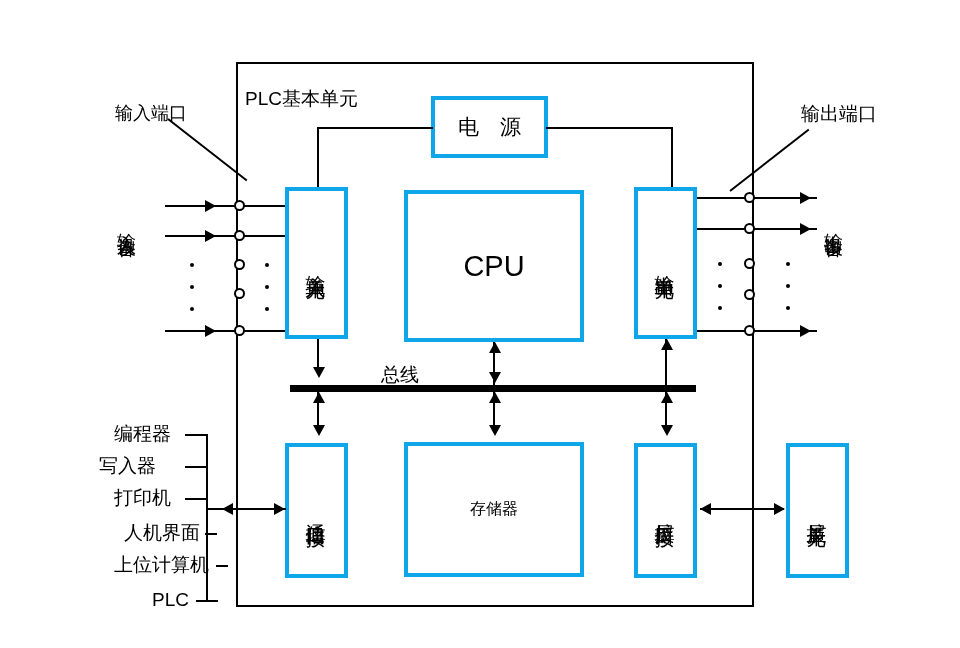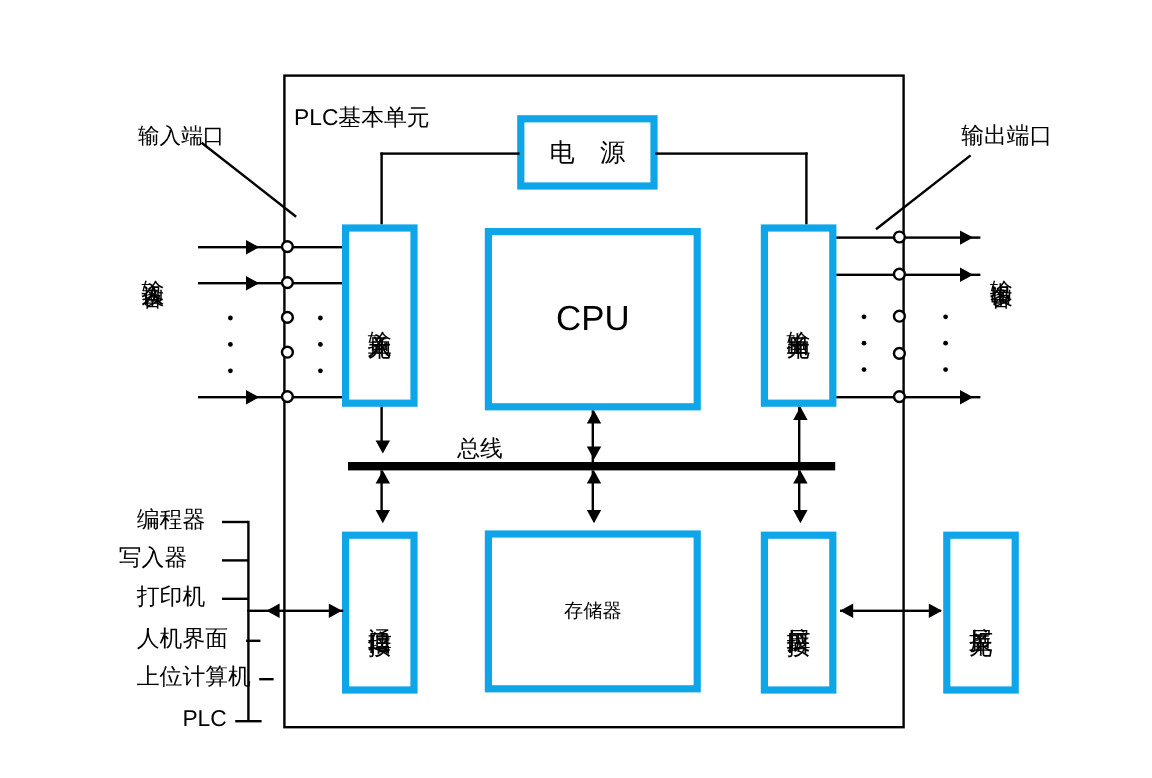--- a/index.html
+++ b/index.html
@@ -17,21 +17,21 @@
     padding-left: 12px;
   }
   .frame {
     position: absolute;
     border: 2px solid #000;
     box-sizing: border-box;
     background: transparent;
   }
   .box {
     position: absolute;
-    border: 6px solid #0ea5e9;
+    border: 4px solid #0ea5e9;
     box-sizing: border-box;
     background: #ffffff;
     display: flex;
     align-items: center;
     justify-content: center;
     text-align: center;
     color: #000;
   }
   .label {
     position: absolute;
@@ -228,21 +228,21 @@
   <div class="dot" style="left:786px; top:306px;"></div>
 
   <div class="line" style="left:730px; top:190px; width:100px; height:2px; transform:rotate(-38deg); transform-origin:left center;"></div>
   <div class="label" style="left:801px; top:103px; font-size:19px;">输出端口</div>
 
   <div class="label vtext" style="left:822px; top:218px; font-size:19px;">输出设备</div>
 
   <div class="label" style="left:114px; top:423px; font-size:19px;">编程器</div>
   <div class="label" style="left:99px; top:455px; font-size:19px;">写入器</div>
   <div class="label" style="left:114px; top:487px; font-size:19px;">打印机</div>
-  <div class="label" style="left:114px; top:522px; font-size:19px;">人机界面</div>
+  <div class="label" style="left:124px; top:522px; font-size:19px;">人机界面</div>
   <div class="label" style="left:114px; top:554px; font-size:19px;">上位计算机</div>
   <div class="label" style="left:152px; top:589px; font-size:19px;">PLC</div>
 
   <div class="line hline" style="left:185px; top:434px; width:22px;"></div>
   <div class="line hline" style="left:185px; top:466px; width:22px;"></div>
   <div class="line hline" style="left:185px; top:498px; width:22px;"></div>
   <div class="line hline" style="left:205px; top:533px; width:12px;"></div>
   <div class="line hline" style="left:216px; top:565px; width:12px;"></div>
   <div class="line hline" style="left:196px; top:600px; width:22px;"></div>
 

